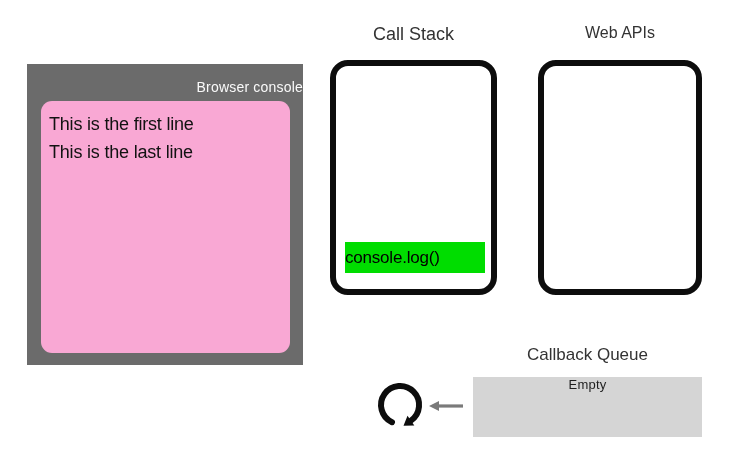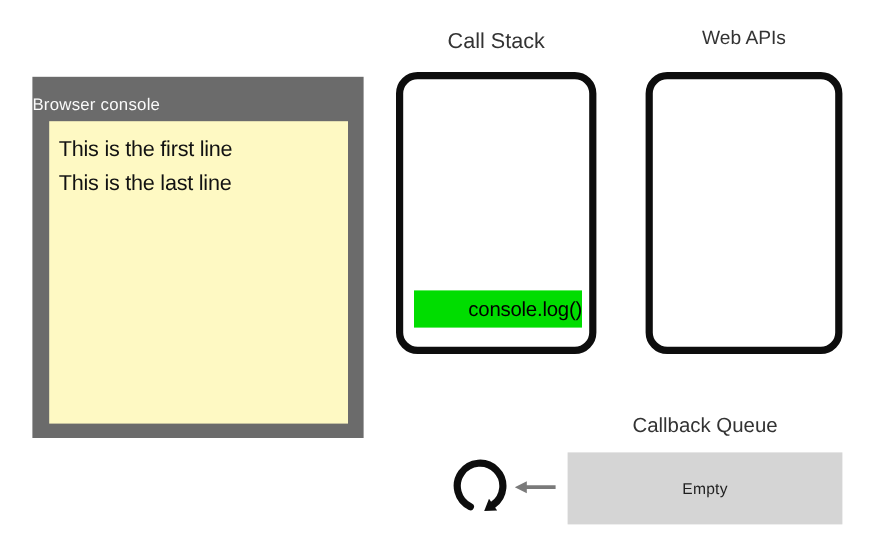--- a/index.html
+++ b/index.html
@@ -4,24 +4,24 @@
 <style>
   html,body{margin:0;padding:0;background:#ffffff;}
   .stage{
     position:relative;width:735px;height:456px;background:#ffffff;overflow:hidden;
     font-family:"Liberation Sans",sans-serif;
   }
 
   
   .console-box{position:absolute;left:27px;top:64px;width:276px;height:301px;background:#6b6b6b;}
   .console-title{
-    position:absolute;left:0;right:0;top:15px;text-align:left;
+    position:absolute;left:0;right:0;top:15px;text-align:right;
     color:#fafafa;font-size:14px;letter-spacing:.2px;
   }
-  .console-screen{position:absolute;left:14px;right:13px;top:37px;bottom:12px;background:#fef9c3;}
+  .console-screen{position:absolute;left:14px;right:13px;top:37px;bottom:12px;background:#f9a8d4;border-radius:11px;}
   .console-line{
     font-size:18px;color:#121212;line-height:28px;padding-left:8px;letter-spacing:-.2px;
   }
   .console-screen .console-line:first-child{padding-top:9px;}
 
   
   .box-title{
     position:absolute;margin:0;font-weight:normal;color:#333333;text-align:center;
   }
   .call-stack-title{left:330px;top:24px;width:167px;font-size:18px;}
@@ -32,33 +32,33 @@
   
   .rounded-box{
     position:absolute;background:#ffffff;border:6px solid #0d0d0d;border-radius:18px;
     box-sizing:border-box;
   }
   .call-stack-box{left:330px;top:60px;width:167px;height:235px;}
   .web-apis-box{left:538px;top:60px;width:164px;height:235px;}
 
   .stack-frame{
     position:absolute;left:9px;right:6px;bottom:16px;height:31px;
-    background:#00dd00;color:#000000;font-size:17px;line-height:31px;text-align:right;
+    background:#00dd00;color:#000000;font-size:17px;line-height:31px;text-align:left;
     letter-spacing:-.2px;
     margin-top:35px;
   }
 
   
   .loop-icon{position:absolute;left:374px;top:381px;}
   .queue-arrow-icon{position:absolute;left:428px;top:397px;}
 
   
   .queue-box{
     position:absolute;left:473px;top:377px;width:229px;height:60px;background:#d5d5d5;
-    display:flex;align-items:center;justify-content:center;
+    display:flex;align-items:flex-start;justify-content:center;
   }
   .queue-status{font-size:13px;color:#1f1f1f;letter-spacing:.2px;}
 </style>
 </head>
 <body>
 
 <div class="stage">
 
   <section class="console-box" style="background-color: rgb(107, 107, 107);">
     <div class="console-title">Browser console</div>

